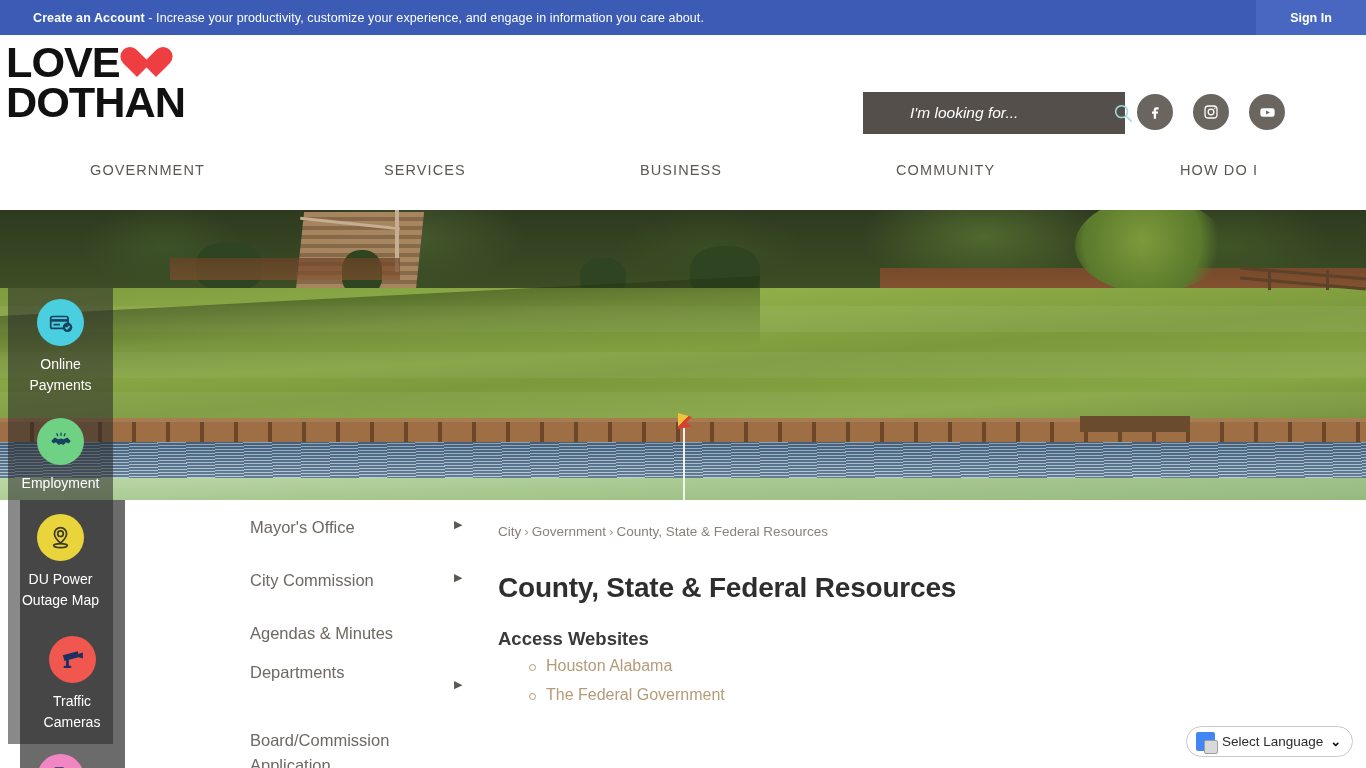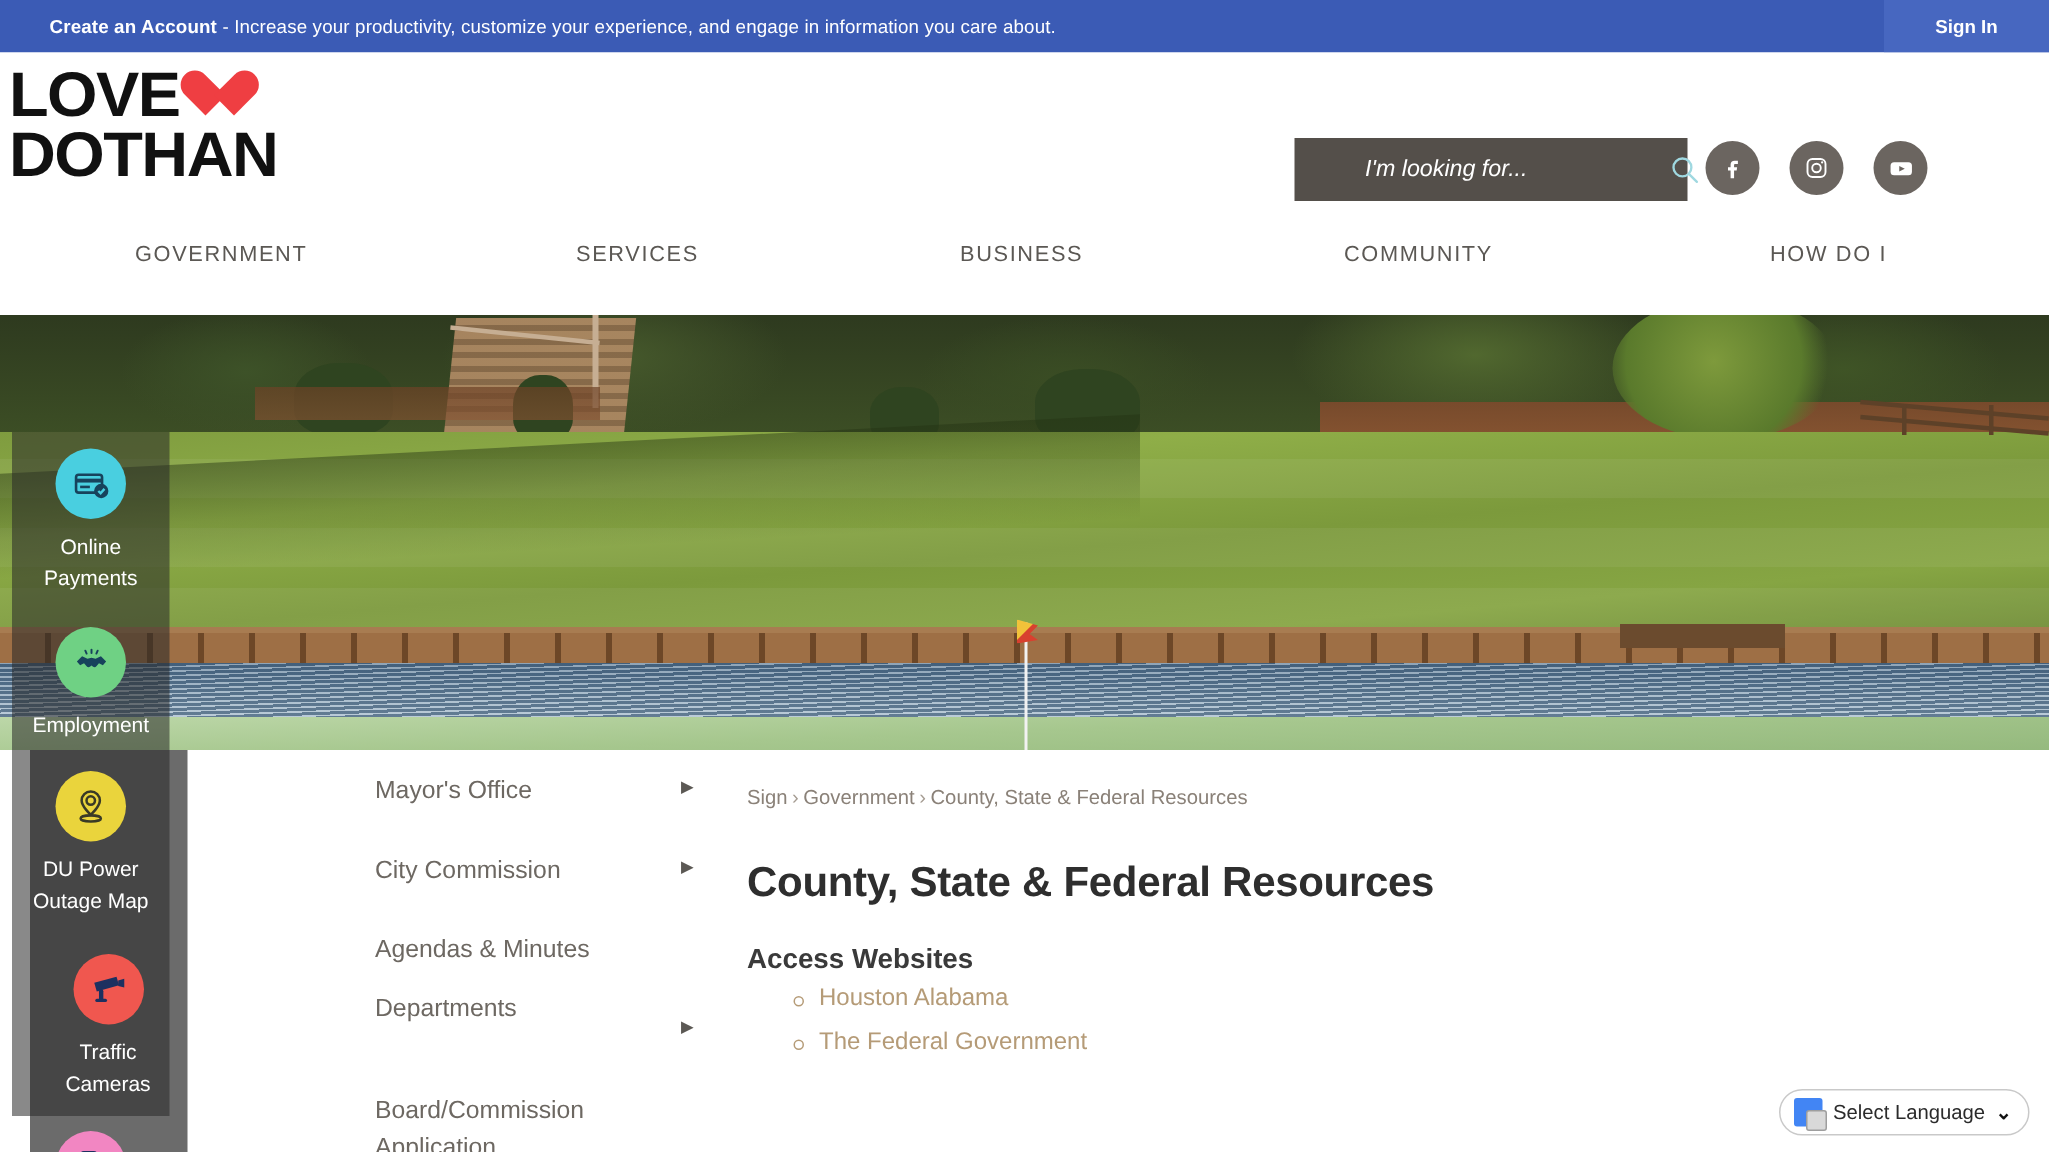--- a/index.html
+++ b/index.html
@@ -521,21 +521,21 @@
     <div class="leftnav-item" id="ln-2">Agendas &amp; Minutes</div>
 
     <div class="leftnav-item" id="ln-3">Departments</div>
     <div class="leftnav-arrow" id="ln-a3">▶</div>
 
     <div class="leftnav-item" id="ln-4">Board/Commission Application</div>
   </div>
 
   <div class="maincol">
     <div class="breadcrumb">
-      <a>Sign</a><span class="sep">›</span><a>Government</a><span class="sep">›</span><span>County, State &amp; Federal Resources</span>
+      <a>City</a><span class="sep">›</span><a>Government</a><span class="sep">›</span><span>County, State &amp; Federal Resources</span>
     </div>
 
     <h1 class="page-title">County, State &amp; Federal Resources</h1>
     <h2 class="section-head">Access Websites</h2>
 
     <ul class="link-list">
       <li>Houston Alabama</li>
       <li>The Federal Government</li>
     </ul>
   </div>

